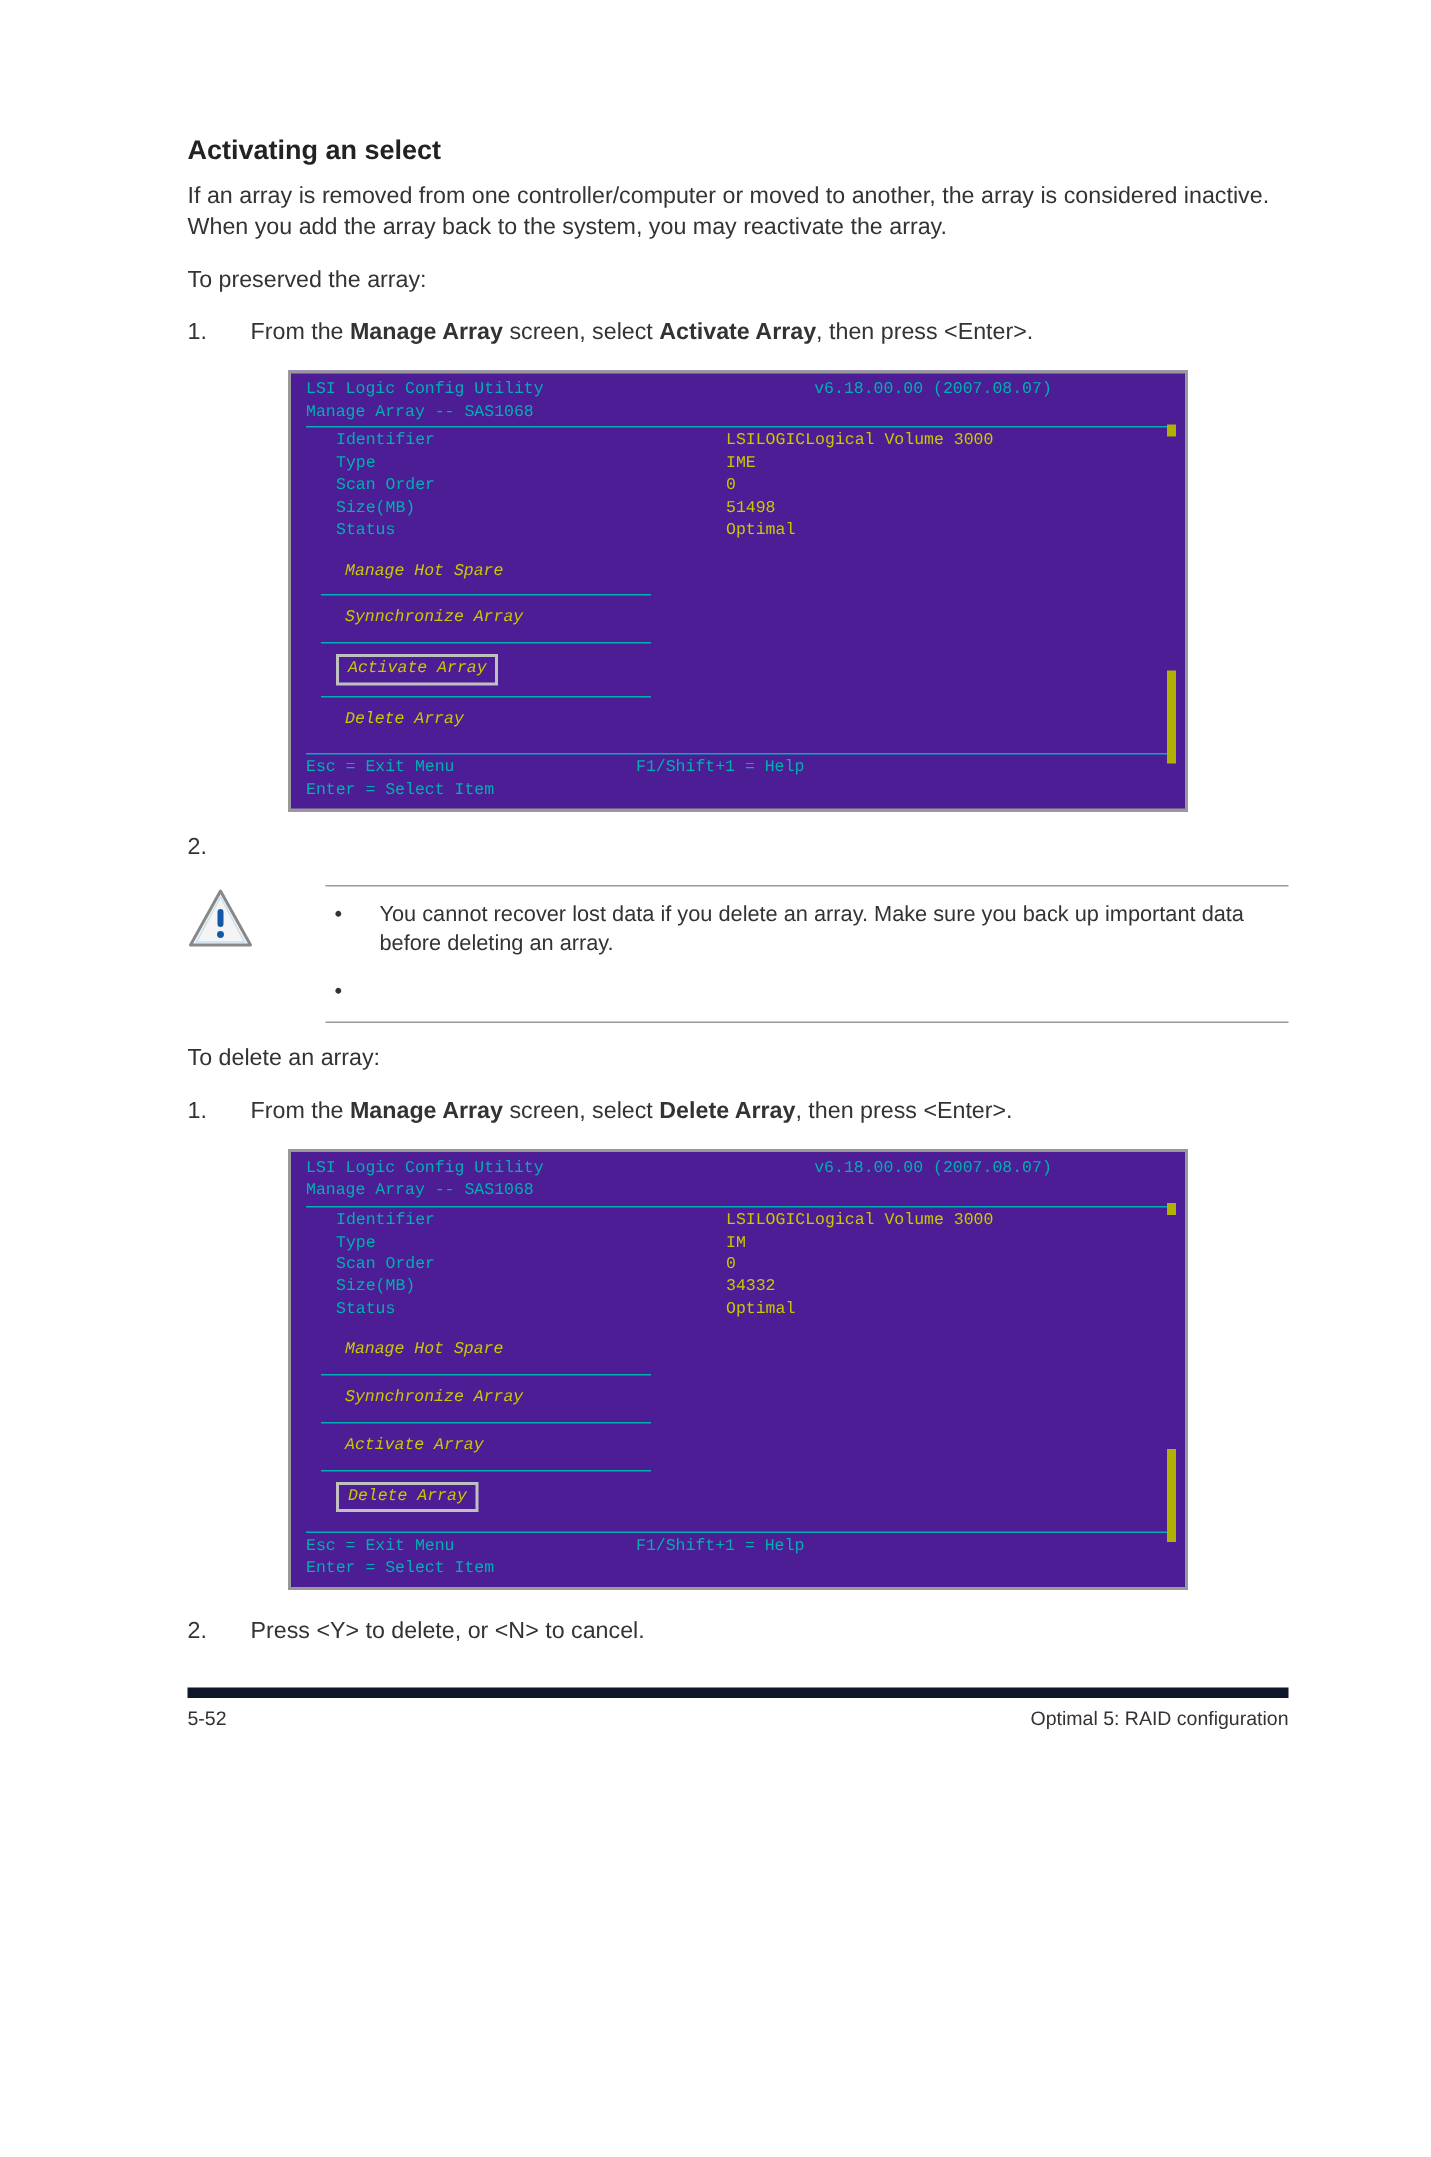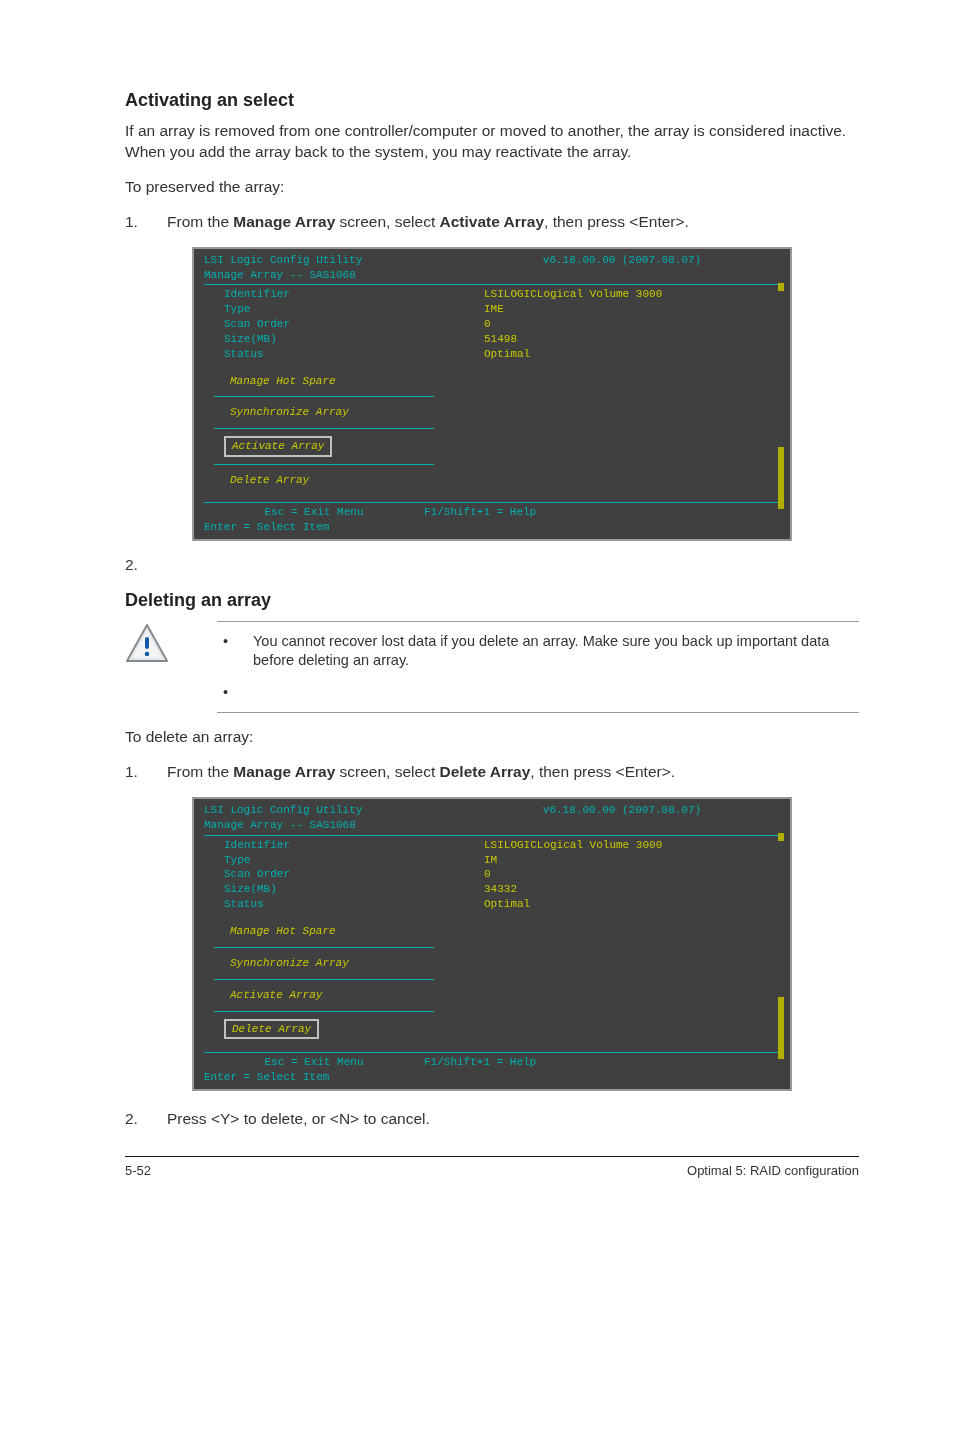--- a/index.html
+++ b/index.html
@@ -39,21 +39,21 @@
     width: 42px;
     flex-shrink: 0;
   }
   .term-wrap {
     display: flex;
     justify-content: center;
     margin: 6px 0 14px 0;
   }
   .terminal {
     width: 596px;
-    background: #404040;
+    background: #4c1d95;
     border: 2px solid #999;
     font-family: "Courier New", monospace;
     font-size: 11px;
     line-height: 1.35;
     position: relative;
     padding: 4px 0 4px 0;
   }
   .term-row {
     display: flex;
     padding: 0 10px;
@@ -77,21 +77,20 @@
     font-style: italic;
   }
   .hr-line {
     border-top: 1px solid #00b0b0;
     margin: 4px 10px;
   }
   .footer-row {
     display: flex;
     padding: 0 10px;
     color: #00b0b0;
-    text-align: center;
   }
   .footer-row .fcol { width: 220px; }
   .scroll-hint {
     position: absolute;
     right: 6px;
     width: 6px;
     background: #b0b000;
   }
   .sh-top { top: 34px; height: 8px; }
   .sh-bot { height: 62px; }
@@ -127,21 +126,21 @@
     width: 30px;
     flex-shrink: 0;
     text-align: left;
     padding-left: 6px;
   }
   .page-footer {
     display: flex;
     justify-content: space-between;
     font-size: 13px;
     color: #333;
-    border-top: 1px solid #0f172a;
+    border-top: 7px solid #0f172a;
     padding-top: 6px;
     margin-top: 26px;
   }
   b.term { font-weight: bold; margin-top: 10px; }
 </style>
 </head>
 <body>
 
 <div class="page">
 
@@ -211,21 +210,20 @@
       </div>
     </div>
   </div>
 
   <ol class="steps">
     <li>
       <span class="num">2.</span>
     </li>
   </ol>
 
-  <h3>Deleting an array</h3>
 
   <div class="callout">
     <div class="icon">
       <svg width="44" height="40" viewBox="0 0 44 40">
         <polygon points="22,2 42,38 2,38" fill="#f4f4f4" stroke="#888" stroke-width="2" stroke-linejoin="round"></polygon>
         <polygon points="22,6 38,36 6,36" fill="none" stroke="#c8e0f0" stroke-width="1"></polygon>
         <rect x="20" y="14" width="4" height="12" rx="2" fill="#1459a8"></rect>
         <circle cx="22" cy="31" r="2.3" fill="#1459a8"></circle>
       </svg>
     </div>

